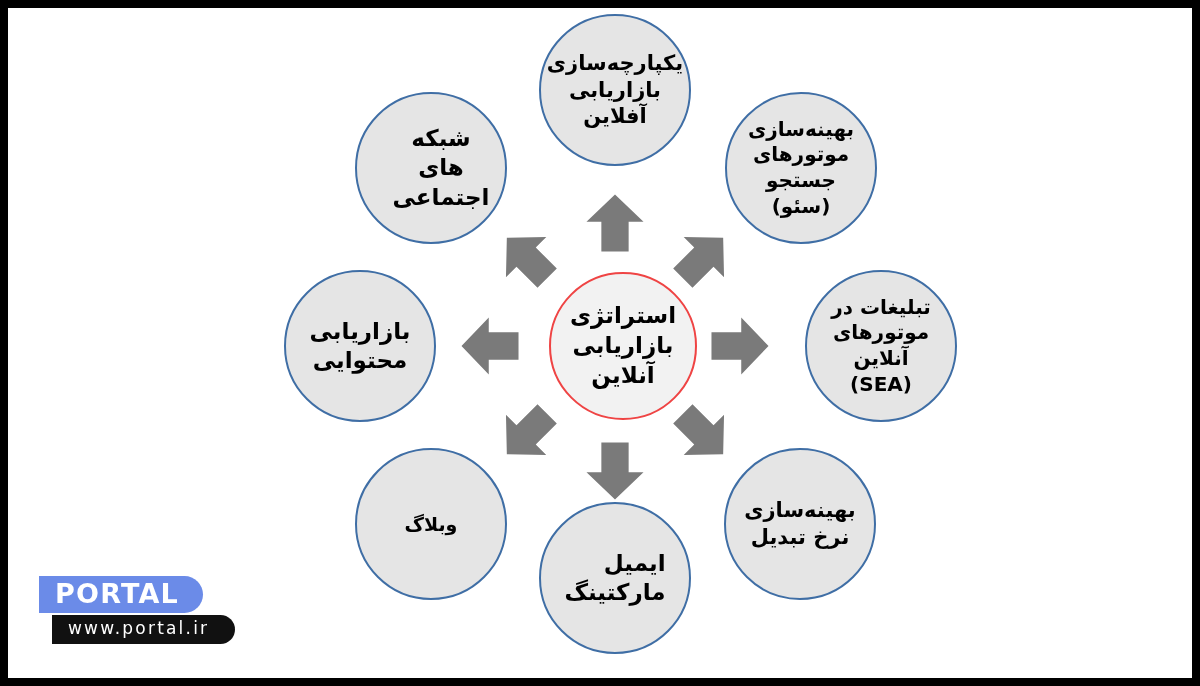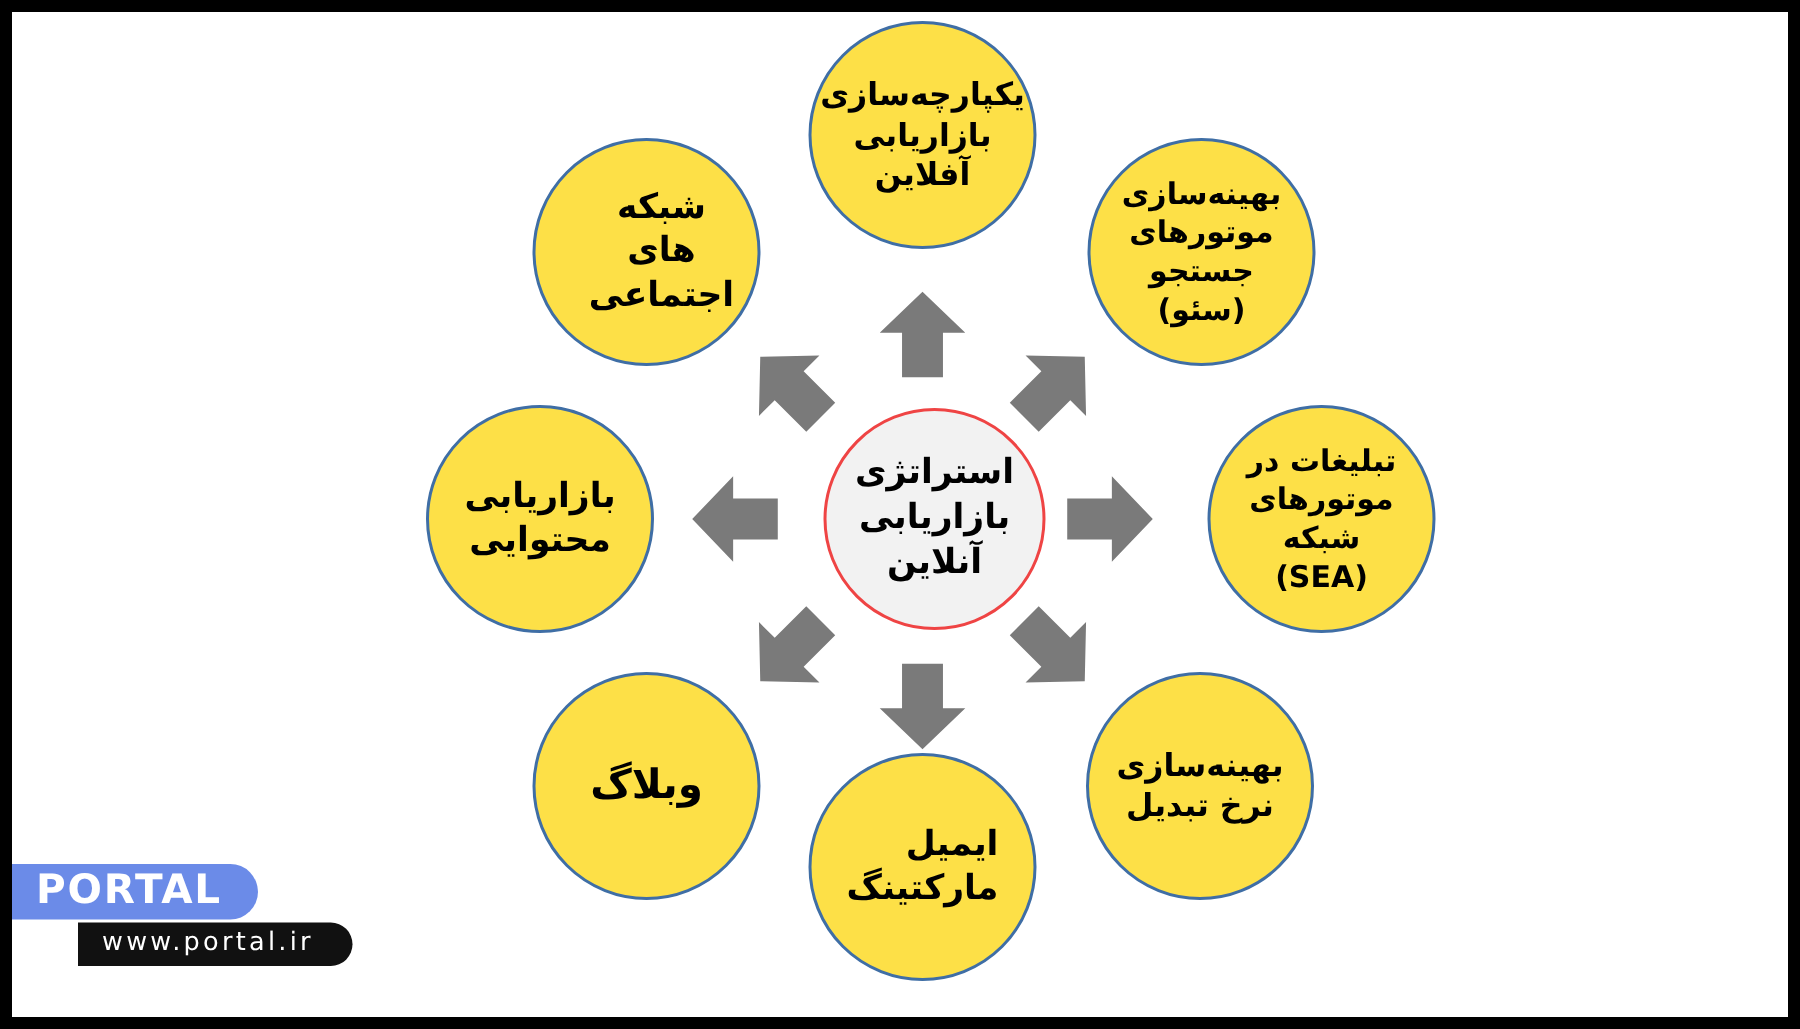--- a/index.html
+++ b/index.html
@@ -40,21 +40,21 @@
     top: 0;
     width: 1184px;
     height: 670px;
   }
 
   
   .node {
     position: absolute;
     box-sizing: border-box;
     border-radius: 50%;
-    background: #fde047;
+    background: #e5e5e5;
     border: 2px solid #3f6ea5;
     display: flex;
     align-items: center;
     justify-content: center;
     text-align: center;
     direction: rtl;
   }
   .node .label {
     color: #000000;
     font-weight: bold;
@@ -70,21 +70,21 @@
   .n-bottom     { left: 531px; top: 494px; width: 152px; height: 152px; text-align: right; }
   .n-botleft    { left: 347px; top: 440px; width: 152px; height: 152px; }
   .n-left       { left: 276px; top: 262px; width: 152px; height: 152px; }
   .n-topleft    { left: 347px; top:  84px; width: 152px; height: 152px; }
 
   .n-top .label      { font-size: 21px; }
   .n-topright .label { font-size: 20px; }
   .n-right .label    { font-size: 20px; }
   .n-botright .label { font-size: 21px; }
   .n-bottom .label   { font-size: 23px; }
-  .n-botleft .label  { font-size: 27px; }
+  .n-botleft .label  { font-size: 19px; }
   .n-left .label     { font-size: 23px; }
   .n-topleft .label  { font-size: 23px; margin-left: 20px; }
 
   
   .hub {
     position: absolute;
     left: 541px;
     top: 264px;
     width: 148px;
     height: 148px;
@@ -144,20 +144,21 @@
     display: inline-block;
     background: #6b8be8;
     color: #ffffff;
     font-size: 27px;
     font-weight: bold;
     letter-spacing: 1.2px;
     padding: 3px 24px 5px 16px;
     border-top-right-radius: 22px;
     border-bottom-right-radius: 22px;
     line-height: 1.08;
+    margin-left: 31px;
   }
   .wm-url {
     display: inline-block;
     background: #111111;
     color: #ffffff;
     font-size: 17px;
     letter-spacing: 2.2px;
     padding: 4px 26px 6px 16px;
     border-top-right-radius: 18px;
     border-bottom-right-radius: 18px;
@@ -225,21 +226,21 @@
       <div class="node n-topright">
         <span class="label">بهینه‌سازی
 موتورهای
 جستجو
 (سئو)</span>
       </div>
 
       <div class="node n-right">
         <span class="label">تبلیغات در
 موتورهای
-شبکه
+آنلاین
 (SEA)</span>
       </div>
 
       <div class="node n-botright">
         <span class="label">بهینه‌سازی
 نرخ تبدیل</span>
       </div>
 
       <div class="node n-bottom">
         <span class="label">ایمیل

